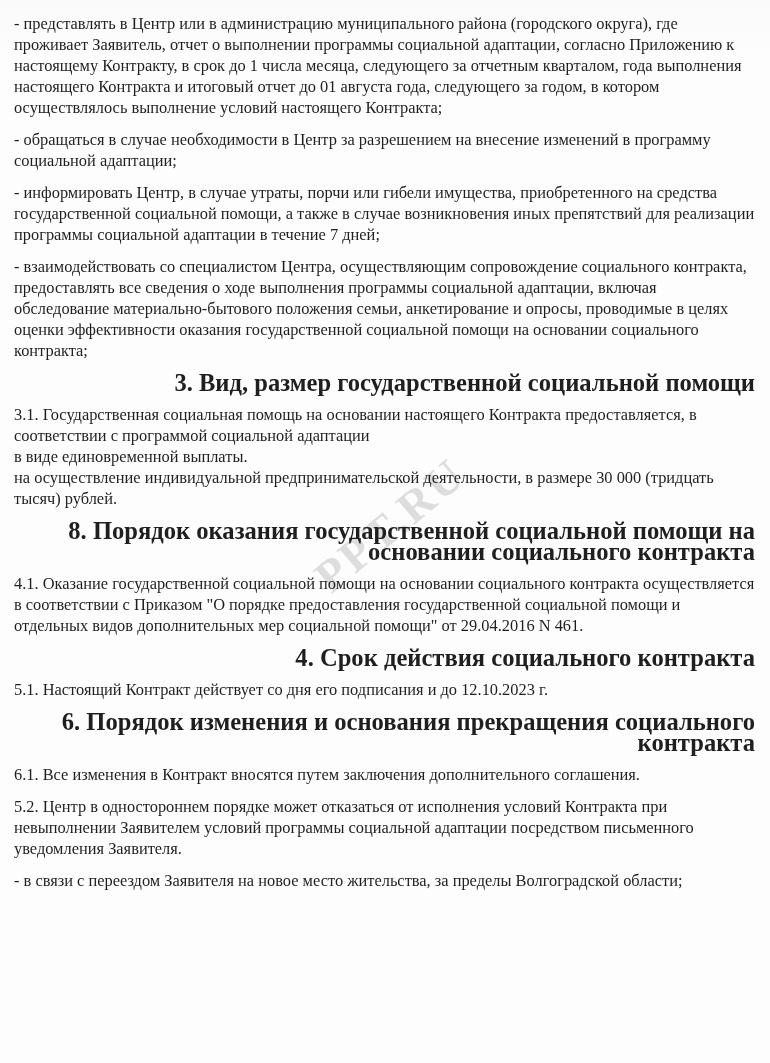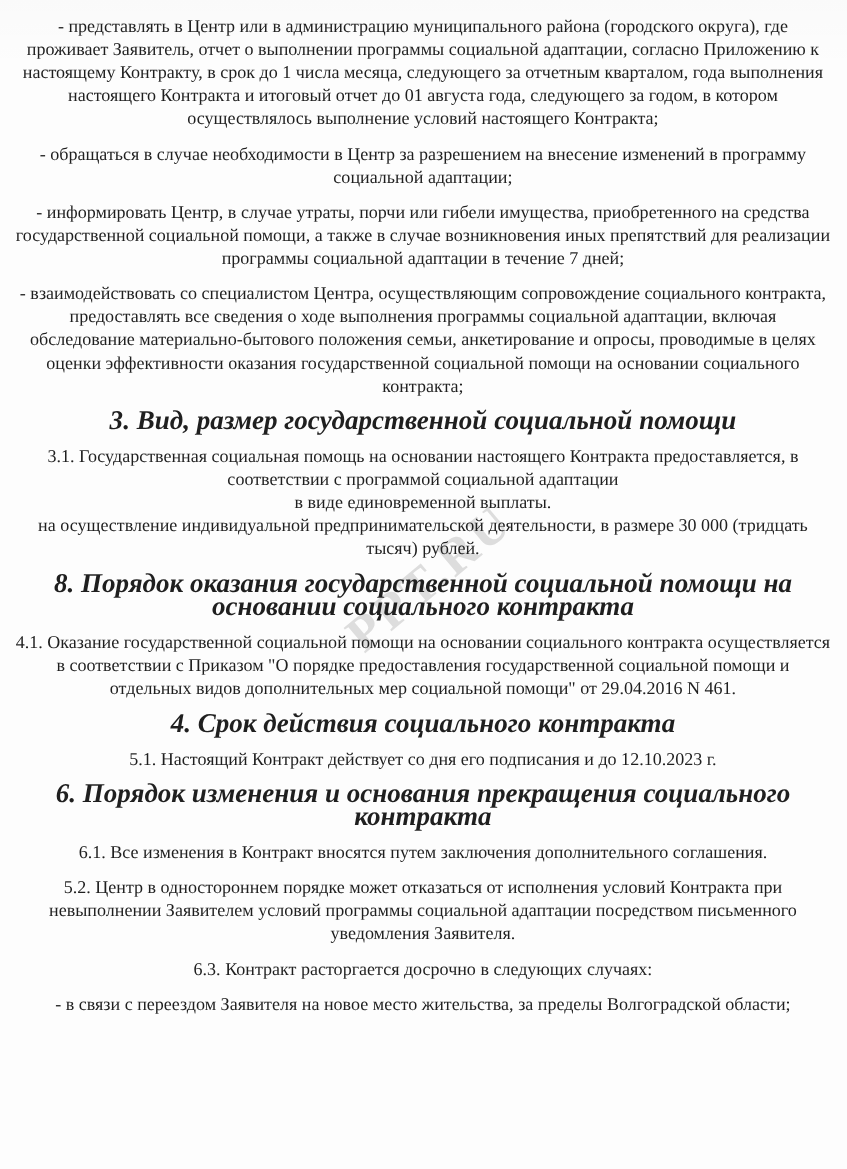--- a/index.html
+++ b/index.html
@@ -40,26 +40,25 @@
     pointer-events: none;
     user-select: none;
   }
   .para, .heading {
     position: relative;
     z-index: 1;
     margin: 0 0 11px 0;
     white-space: pre-wrap;
   }
   .para {
-    text-align: center;
+    text-align: left;
   }
   .heading {
     font-weight: bold;
-    text-align: center;
-    font-style: italic;
+    text-align: right;
   }
 </style>
 </head>
 <body>
 
 <div class="page">
 
   <div class="watermark">PPT.RU</div>
 
   <p class="para">- представлять в Центр или в администрацию муниципального района (городского округа), где проживает Заявитель, отчет о выполнении программы социальной адаптации, согласно Приложению к настоящему Контракту, в срок до 1 числа месяца, следующего за отчетным кварталом, года выполнения настоящего Контракта и итоговый отчет до 01 августа года, следующего за годом, в котором осуществлялось выполнение условий настоящего Контракта;</p>
@@ -85,17 +84,16 @@
   <h2 class="heading">4. Срок действия социального контракта</h2>
 
   <p class="para">5.1. Настоящий Контракт действует со дня его подписания и до 12.10.2023 г.</p>
 
   <h2 class="heading">6. Порядок изменения и основания прекращения социального контракта</h2>
 
   <p class="para">6.1. Все изменения в Контракт вносятся путем заключения дополнительного соглашения.</p>
 
   <p class="para">5.2. Центр в одностороннем порядке может отказаться от исполнения условий Контракта при невыполнении Заявителем условий программы социальной адаптации посредством письменного уведомления Заявителя.</p>
 
-  <p class="para">6.3. Контракт расторгается досрочно в следующих случаях:</p>
 
   <p class="para">- в связи с переездом Заявителя на новое место жительства, за пределы Волгоградской области;</p>
 
 </div>
 
 </body></html>

